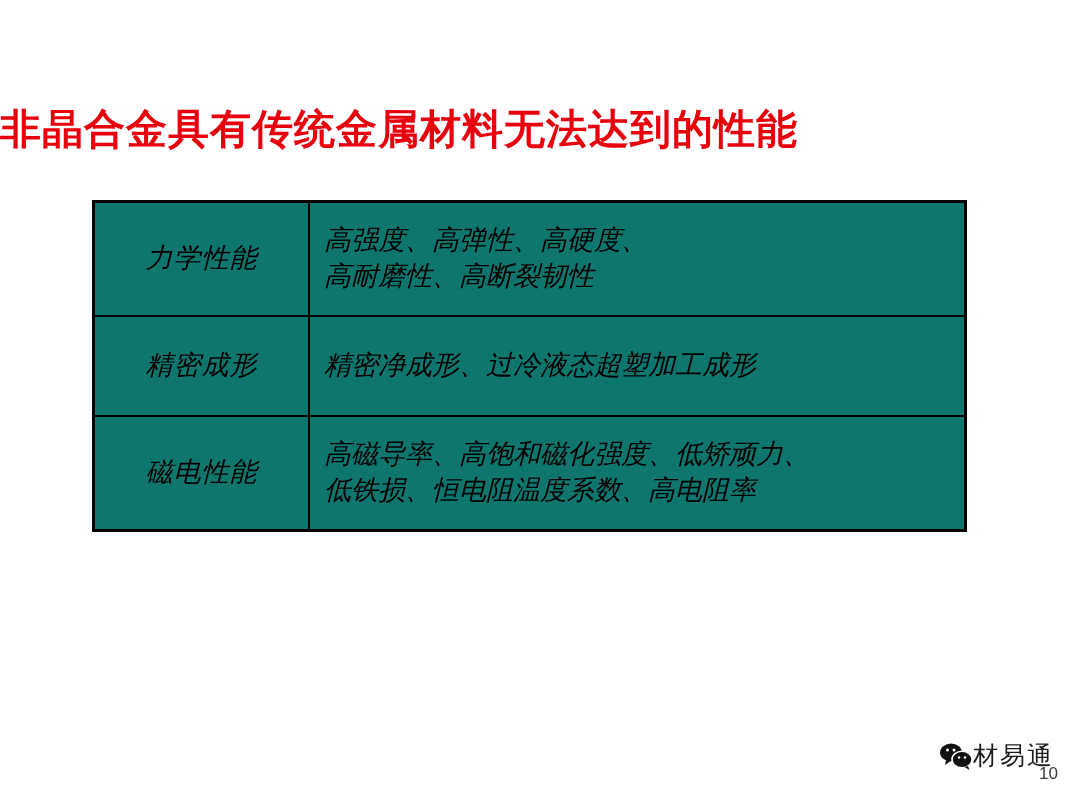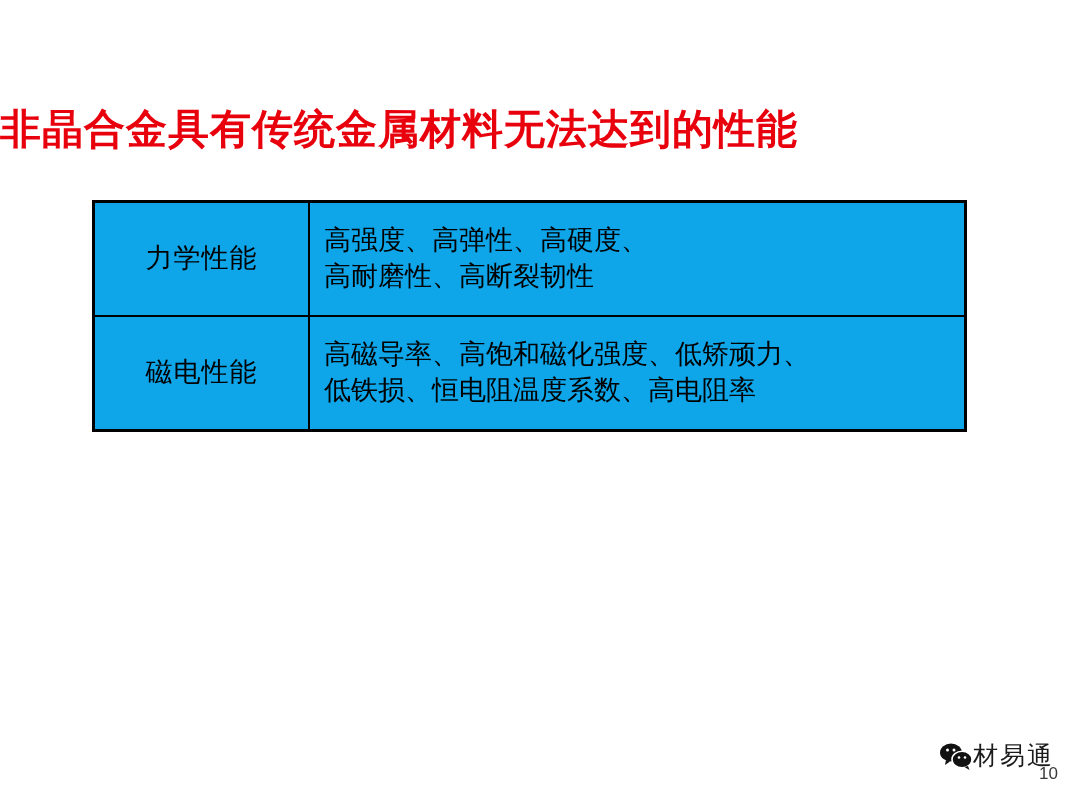--- a/index.html
+++ b/index.html
@@ -35,22 +35,23 @@
   .table-wrap {
     position: absolute;
     top: 200px;
     left: 92px;
     width: 875px;
   }
   table.props {
     border-collapse: collapse;
     width: 100%;
     table-layout: fixed;
-    background: #0ea5e9;
+    background: #0f766e;
     border: 3px solid #000;
+    font-style: italic;
   }
   table.props td {
     border: 2px solid #000;
     padding: 10px 14px;
     color: #000;
     font-size: 27px;
     line-height: 1.32;
     vertical-align: middle;
   }
   td.cat {
@@ -107,20 +108,26 @@
   <div class="table-wrap">
     <table class="props">
       <tbody>
         <tr class="row-mech">
           <td class="cat">力学性能</td>
           <td class="val">
             <span class="val-line">高强度、高弹性、高硬度、</span>
             <span class="val-line">高耐磨性、高断裂韧性</span>
           </td>
         </tr>
+        <tr class="row-form">
+          <td class="cat">精密成形</td>
+          <td class="val">
+            <span class="val-line">精密净成形、过冷液态超塑加工成形</span>
+          </td>
+        </tr>
         <tr class="row-mag">
           <td class="cat">磁电性能</td>
           <td class="val">
             <span class="val-line">高磁导率、高饱和磁化强度、低矫顽力、</span>
             <span class="val-line">低铁损、恒电阻温度系数、高电阻率</span>
           </td>
         </tr>
       </tbody>
     </table>
   </div>

